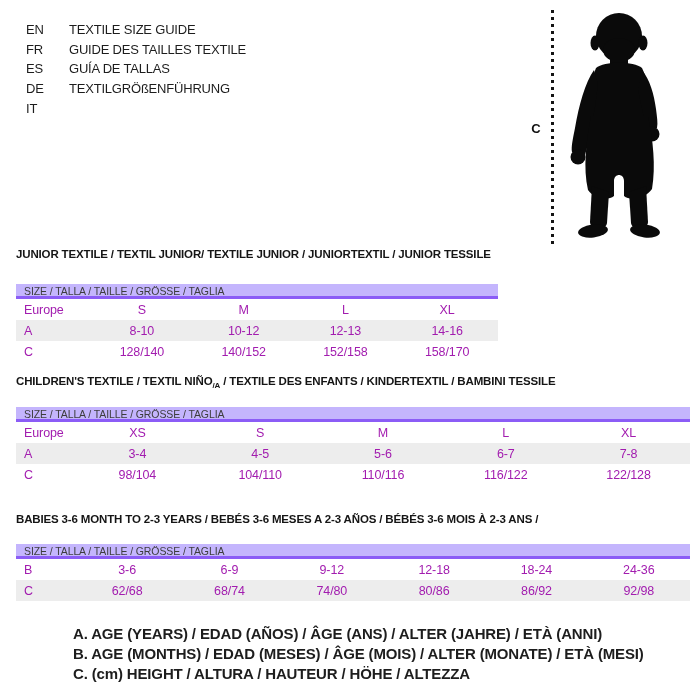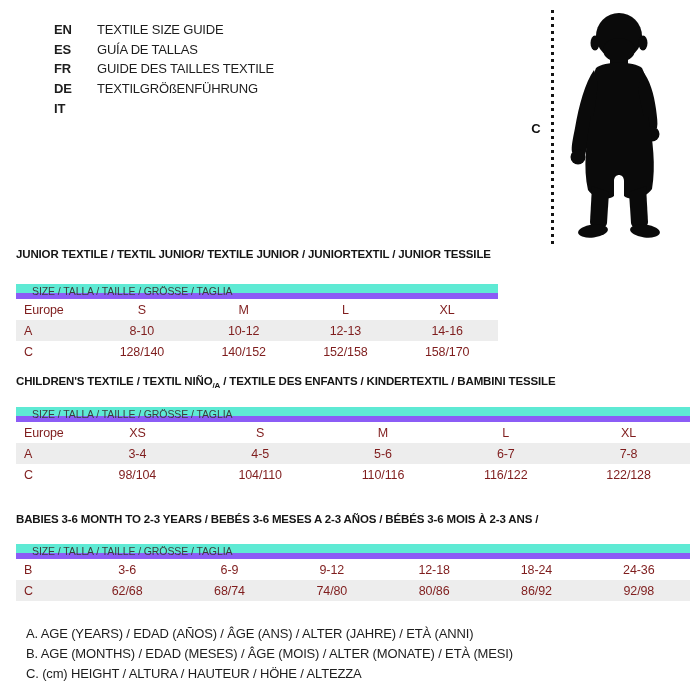--- a/index.html
+++ b/index.html
@@ -2,21 +2,21 @@
 <html><head>
 <meta charset="utf-8">
 <style>
   html,body{margin:0;padding:0;background:#fff;}
   .page{position:relative;width:700px;height:700px;background:#ffffff;overflow:hidden;
         font-family:"Liberation Sans",sans-serif;color:#1d1d1d;}
 
   
   .lang-list{position:absolute;top:20px;left:26px;}
   .lang-row{display:flex;height:19.6px;align-items:center;}
-  .lang-code{width:43px;font-weight:700;font-size:13px;letter-spacing:-0.2px;margin-left:28px;}
+  .lang-code{width:43px;font-weight:400;font-size:13px;letter-spacing:-0.2px;}
   .lang-title{font-weight:400;font-size:13px;letter-spacing:-0.2px;white-space:nowrap;}
 
   
   .measure-line{position:absolute;left:551px;top:10px;width:3px;height:238px;
     background:repeating-linear-gradient(to bottom,#141414 0 3px,transparent 3px 7px);}
   .measure-label{position:absolute;left:528px;top:121px;width:16px;text-align:center;
     font-weight:700;font-size:13px;color:#111;}
   .toddler{position:absolute;left:564px;top:10px;}
 
   
@@ -25,53 +25,53 @@
   .s1{top:248px;}
   .s2{top:375px;}
   .s3{top:509px;line-height:20px;}
   .subA{font-size:8px;position:relative;top:3px;font-weight:700;}
 
   
   .tblwrap{position:absolute;left:16px;}
   .tw1{top:284px;width:482px;}
   .tw2{top:407px;width:674px;}
   .tw3{top:544px;width:674px;}
-  .size-bar{height:15px;line-height:15px;background:#5eead4;border-bottom:6px solid #8b5cf6;
-    font-size:10.5px;color:#3d3d3d;padding-left:16px;box-sizing:border-box;
+  .size-bar{height:15px;line-height:15px;background:#c4b5fd;border-bottom:3px solid #8b5cf6;
+    font-size:10.5px;color:#3d3d3d;padding-left:8px;box-sizing:border-box;
     letter-spacing:-0.1px;white-space:nowrap;}
   table.size{width:100%;border-collapse:collapse;table-layout:fixed;}
   table.size td{height:21px;font-size:12.5px;text-align:center;padding:0;font-weight:400;
-    color:#7f1d1d;letter-spacing:-0.1px;}
+    color:#a21caf;letter-spacing:-0.1px;}
   table.size td.lbl{text-align:left;padding-left:8px;}
   tr.alt{background:#ededed;}
   col.lc75{width:75px;}
   col.lc60{width:60px;}
 
   
   .notes{position:absolute;left:26px;top:624px;}
-  .note{height:19.7px;display:flex;align-items:center;font-weight:400;font-size:13px;
-    letter-spacing:-0.15px;white-space:nowrap;}
+  .note{height:19.7px;display:flex;align-items:center;font-weight:700;font-size:15px;
+    letter-spacing:-0.15px;white-space:nowrap;margin-left:47px;}
 </style>
 </head>
 <body>
 
 <div class="page">
 
   <div class="lang-list">
     <div class="lang-row">
       <span class="lang-code">EN</span>
       <span class="lang-title">TEXTILE SIZE GUIDE</span>
     </div>
     <div class="lang-row">
+      <span class="lang-code">FR</span>
+      <span class="lang-title">GUIDE DES TAILLES TEXTILE</span>
+    </div>
+    <div class="lang-row">
       <span class="lang-code">ES</span>
       <span class="lang-title">GUÍA DE TALLAS</span>
-    </div>
-    <div class="lang-row">
-      <span class="lang-code">FR</span>
-      <span class="lang-title">GUIDE DES TAILLES TEXTILE</span>
     </div>
     <div class="lang-row">
       <span class="lang-code">DE</span>
       <span class="lang-title">TEXTILGRÖßENFÜHRUNG</span>
     </div>
     <div class="lang-row">
       <span class="lang-code">IT</span>
     </div>
   </div>
 

